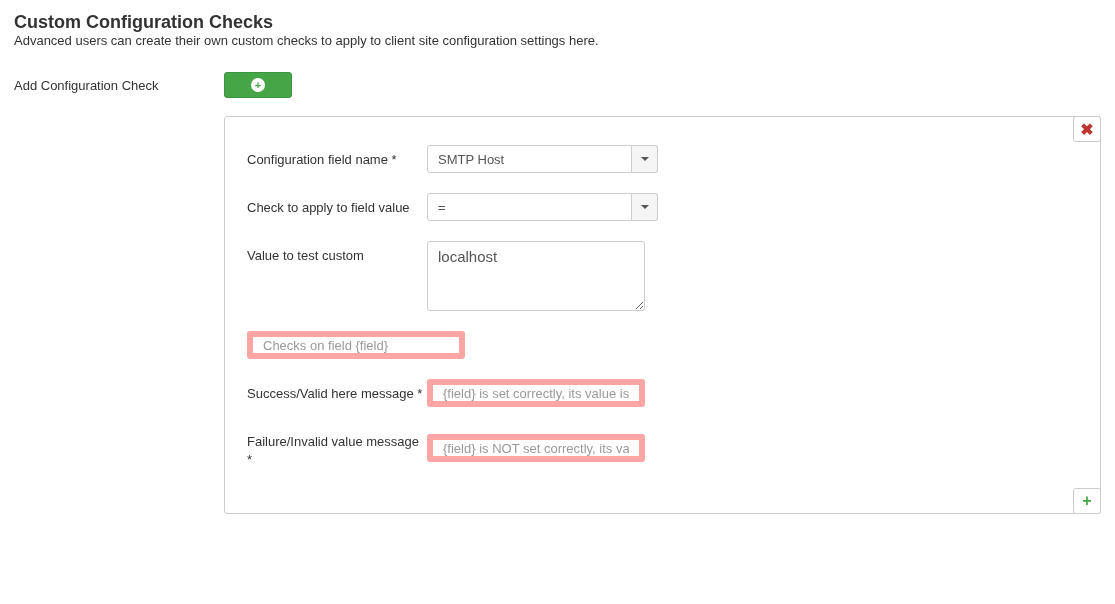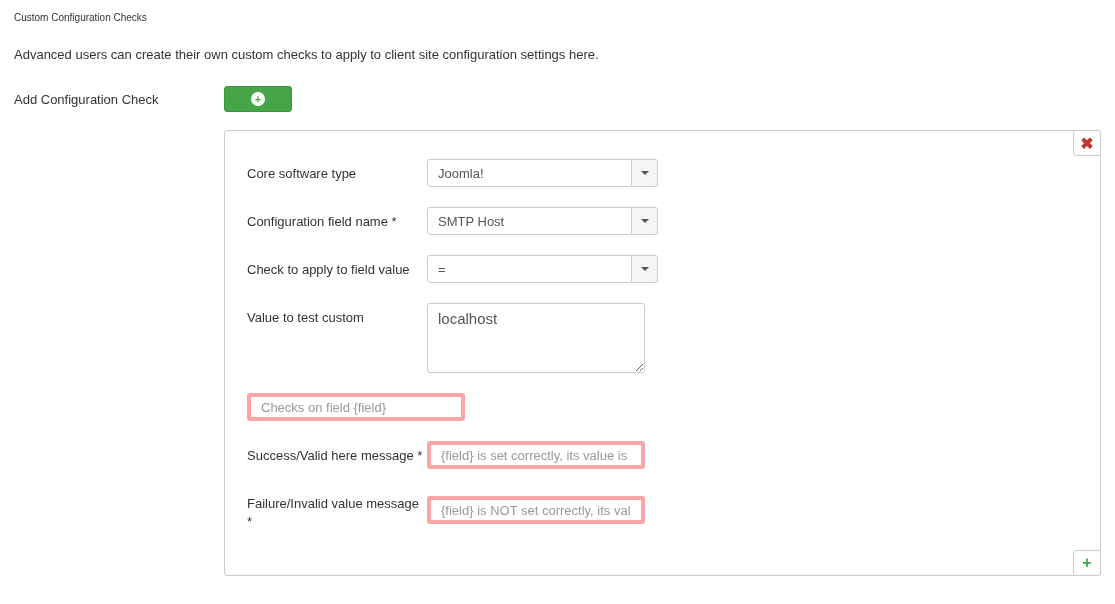--- a/index.html
+++ b/index.html
@@ -8,23 +8,23 @@
       padding: 0;
     }
     body {
       font-family: -apple-system, BlinkMacSystemFont, "Segoe UI", Helvetica, Arial, sans-serif;
       font-size: 13px;
       color: #333;
       background: #fff;
       padding: 12px 14px;
     }
     .page-title {
-      font-size: 10px;
-      font-weight: normal;
-      margin-bottom: 24px;
+      font-size: 18px;
+      font-weight: bold;
+      margin-bottom: 0;
     }
     .page-subtitle {
       font-size: 13px;
       color: #333;
       margin-bottom: 24px;
     }
     .add-row {
       display: flex;
       align-items: center;
       margin-bottom: 18px;
@@ -150,21 +150,21 @@
       border-radius: 3px;
       width: 218px;
       height: 70px;
       padding: 6px 10px;
       font-size: 15px;
       font-family: inherit;
       resize: both;
       color: #555;
     }
     input.form-input {
-      border: 4px solid #fca5a5;
+      border: 6px solid #fca5a5;
       border-radius: 3px;
       width: 218px;
       height: 28px;
       padding: 0 10px;
       font-size: 13px;
       color: #555;
     }
     input.form-input::placeholder {
       color: #999;
     }
@@ -180,29 +180,20 @@
   <div class="btn-add">
     <span>+</span>
   </div>
 </div>
 
 <div class="config-panel">
   <div class="close-btn">
     <span>✖</span>
   </div>
 
-  <div class="form-row">
-    <div class="form-label">Core software type</div>
-    <div class="form-control-wrap">
-      <div class="select-display">Joomla!</div>
-      <div class="select-caret">
-        <div class="caret-down"></div>
-      </div>
-    </div>
-  </div>
 
   <div class="form-row">
     <div class="form-label">Configuration field name *</div>
     <div class="form-control-wrap">
       <div class="select-display">SMTP Host</div>
       <div class="select-caret">
         <div class="caret-down"></div>
       </div>
     </div>
   </div>

